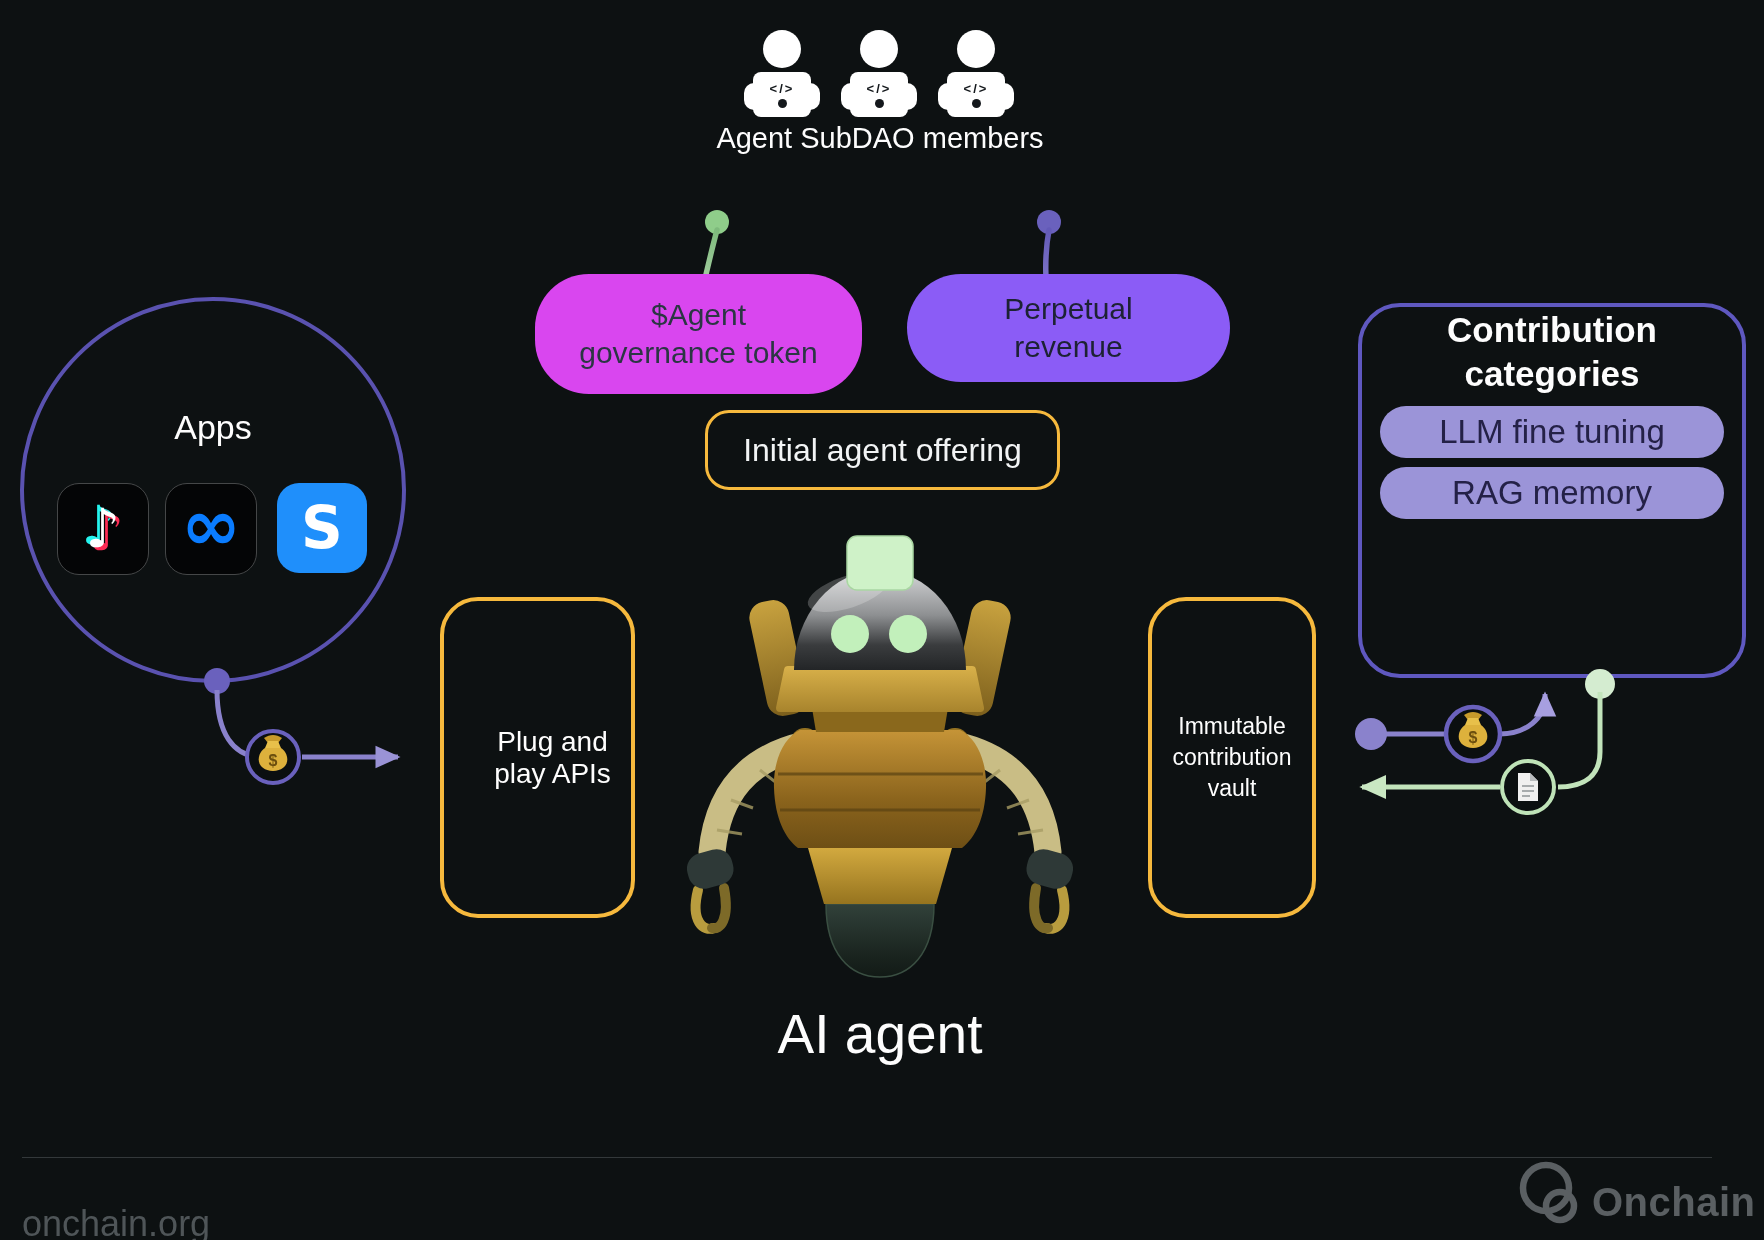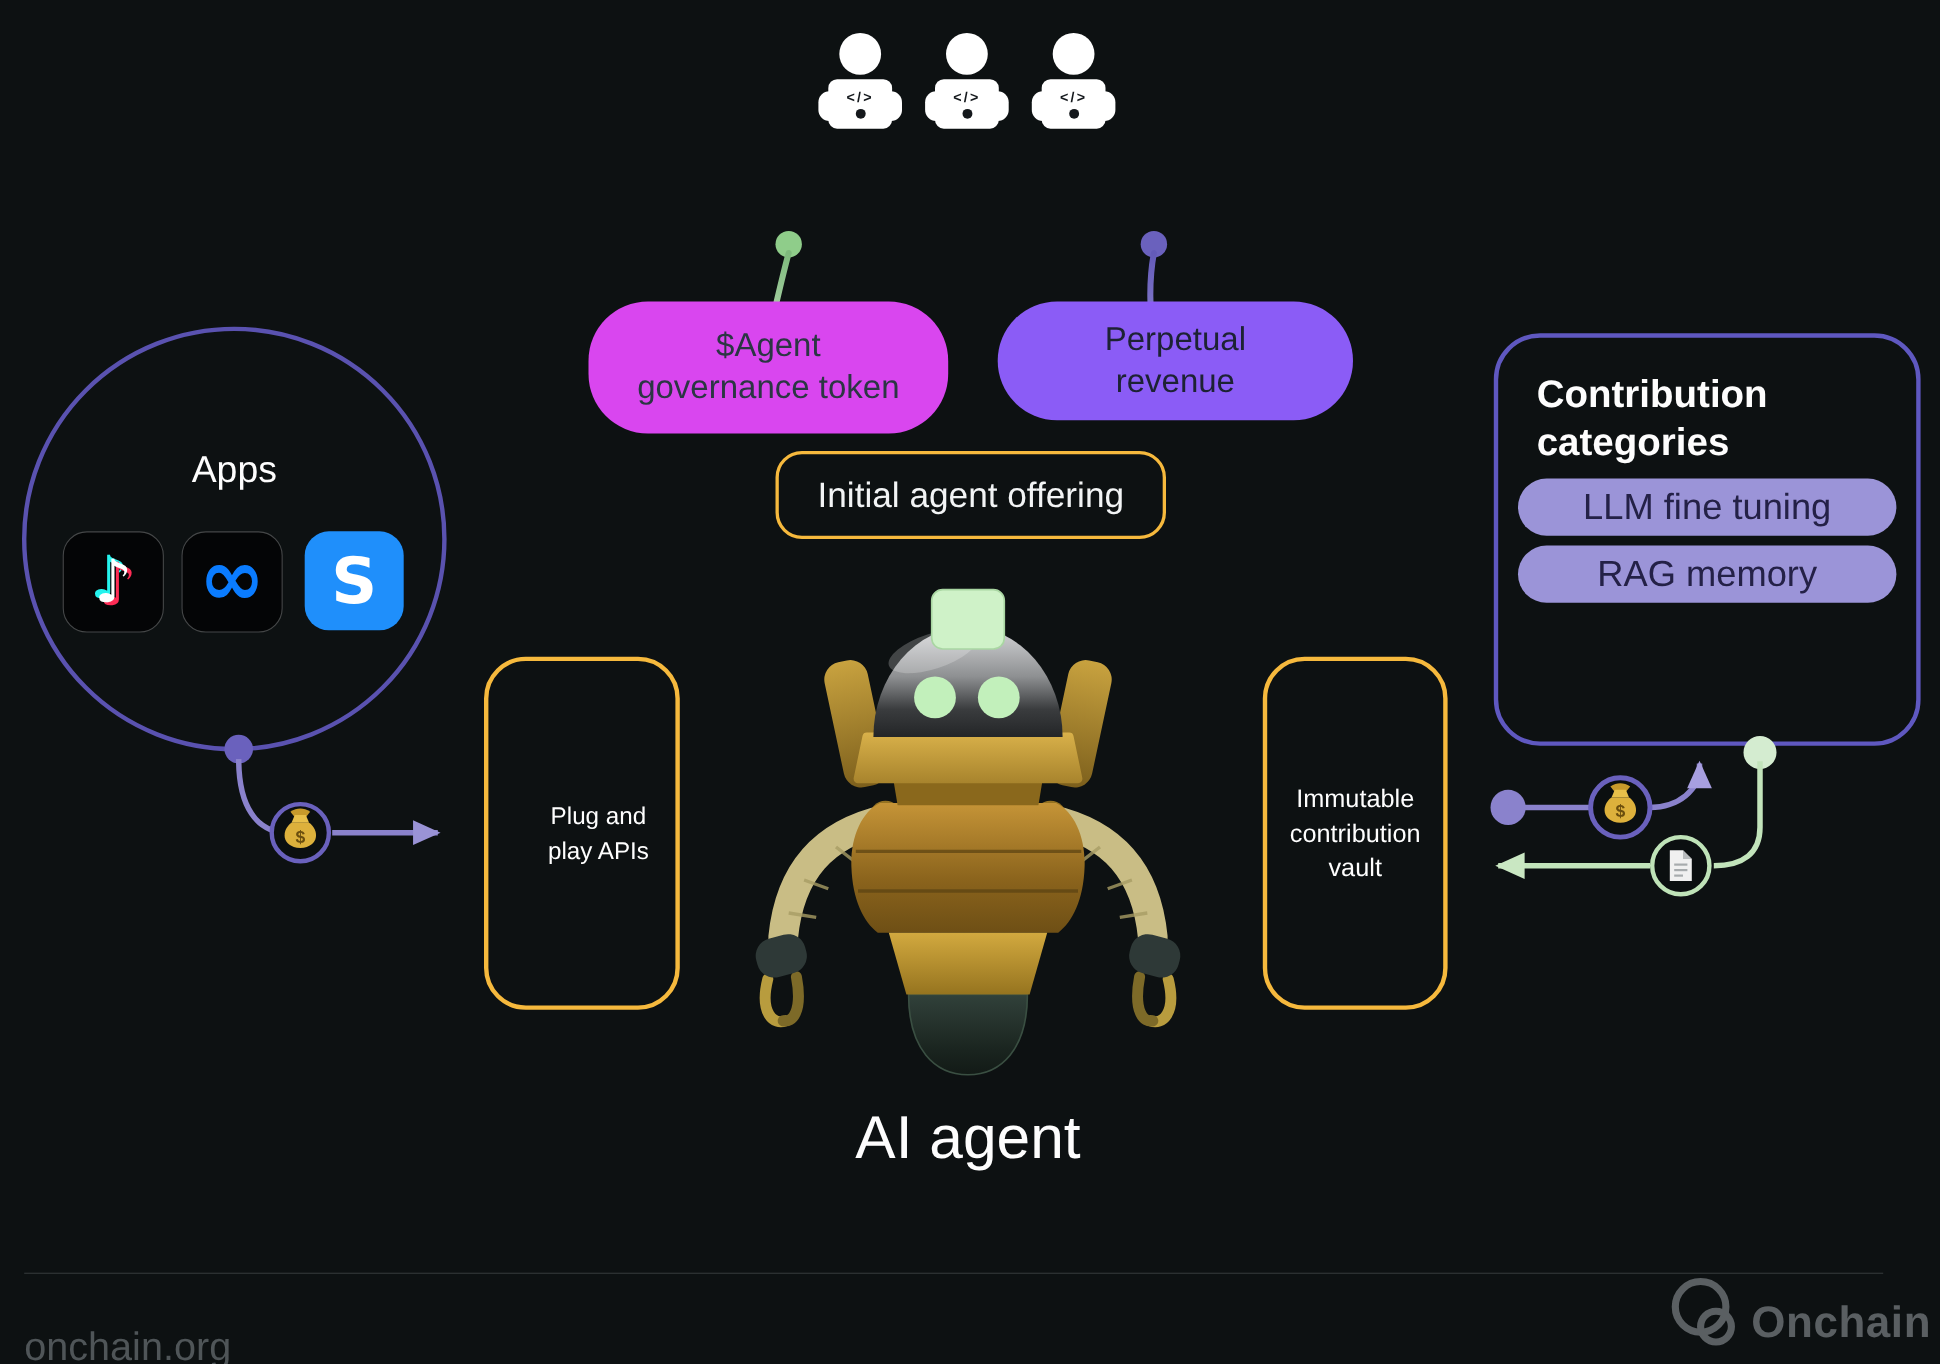--- a/index.html
+++ b/index.html
@@ -25,42 +25,42 @@
   .pill-green{left:535px;top:274px;width:327px;height:120px;background:#d946ef;color:#2b3643;}
   .pill-green .inner{width:245px;}
   .pill-purple{left:907px;top:274px;width:323px;height:108px;background:#8b5cf6;color:#1d2234;}
   .pill-purple .inner{width:195px;}
 
   .offering{left:705px;top:410px;width:355px;height:80px;border:3.5px solid #f6b93d;border-radius:24px;
             display:flex;align-items:center;justify-content:center;font-size:32px;font-weight:500;color:#f2f4f5;z-index:2;}
 
   .ybox{position:absolute;box-sizing:border-box;top:597px;height:321px;border:4px solid #f6b93d;border-radius:38px;
         display:flex;align-items:center;justify-content:center;text-align:center;color:#fefefe;z-index:2;}
-  .api-box{left:440px;width:178px;font-size:22px;line-height:32px;padding-left:30px;}
+  .api-box{left:440px;width:195px;font-size:28px;line-height:32px;padding-left:30px;}
   .api-box .inner{width:120px;}
   .vault-box{left:1148px;width:168px;font-size:23px;line-height:31px;}
   .vault-box .inner{width:140px;}
 
   
   .apps-circle{left:20px;top:297px;width:386px;height:386px;border:4.5px solid #5a52b0;border-radius:50%;z-index:2;}
   .apps-title{left:20px;top:408px;width:386px;text-align:center;font-size:34px;font-weight:500;color:#fdfdfd;z-index:2;}
   .app{position:absolute;top:483px;width:90px;height:90px;border-radius:22px;display:grid;place-items:center;z-index:2;
        font-family:"DejaVu Sans",sans-serif;}
   .app-dark{background:#040506;border:1.5px solid #454748;}
   .app-tiktok{left:57px;} .app-meta{left:165px;} .app-s{left:277px;background:#1f8ffb;}
   .note{position:absolute;font-size:54px;font-weight:700;line-height:90px;width:90px;text-align:center;top:0;left:0;}
   .note-c{color:#25f4ee;transform:translate(-4px,-3px);}
   .note-r{color:#fe2c55;transform:translate(4px,3px);}
   .note-w{color:#ffffff;}
   .meta-glyph{font-size:72px;font-weight:700;color:#0a7cff;line-height:90px;margin-top:-8px;}
   .s-glyph{font-size:58px;font-weight:800;color:#fff;}
 
   
   .contrib{left:1358px;top:303px;width:388px;height:375px;border:4px solid #5f58c0;border-radius:42px;z-index:2;}
-  .contrib-title{margin:30px auto 10px auto;width:310px;font-size:35px;line-height:44px;font-weight:700;color:#fdfdfd;}
+  .contrib-title{margin:1px auto 10px auto;width:310px;text-align:center;font-size:35px;line-height:44px;font-weight:700;color:#fdfdfd;}
   .cat-pill{width:344px;height:52px;margin:1px auto 9px auto;background:#9b94d8;border-radius:27px;
             display:flex;align-items:center;justify-content:center;font-size:33px;font-weight:500;color:#242147;}
 
   
   .ai-agent{left:600px;top:1002px;width:560px;text-align:center;font-size:55px;font-weight:500;color:#fdfdfd;z-index:2;}
   .divider{left:22px;top:1157px;width:1690px;height:1px;background:#33383a;z-index:2;}
   .site-url{left:22px;top:1203px;font-size:36px;color:#4f5558;z-index:2;}
   .brand{left:1592px;top:1180px;font-size:40px;font-weight:700;color:#5a5f62;letter-spacing:.5px;z-index:2;}
 
   svg{display:block;}
@@ -117,20 +117,21 @@
   </div>
   <div class="member abs" style="left:938px">
     <div class="head"></div>
     <div class="arm l"></div>
     <div class="arm r"></div>
     <div class="laptop">
       <span class="code">&lt;/&gt;</span>
       <div class="mdot"></div>
     </div>
   </div>
+  <div class="abs members-label">Agent SubDAO members</div>
 
   <div class="pill pill-green">
     <span class="inner">$Agent governance token</span>
   </div>
   <div class="pill pill-purple">
     <span class="inner">Perpetual revenue</span>
   </div>
   <div class="abs offering">
     <span>Initial agent offering</span>
   </div>

